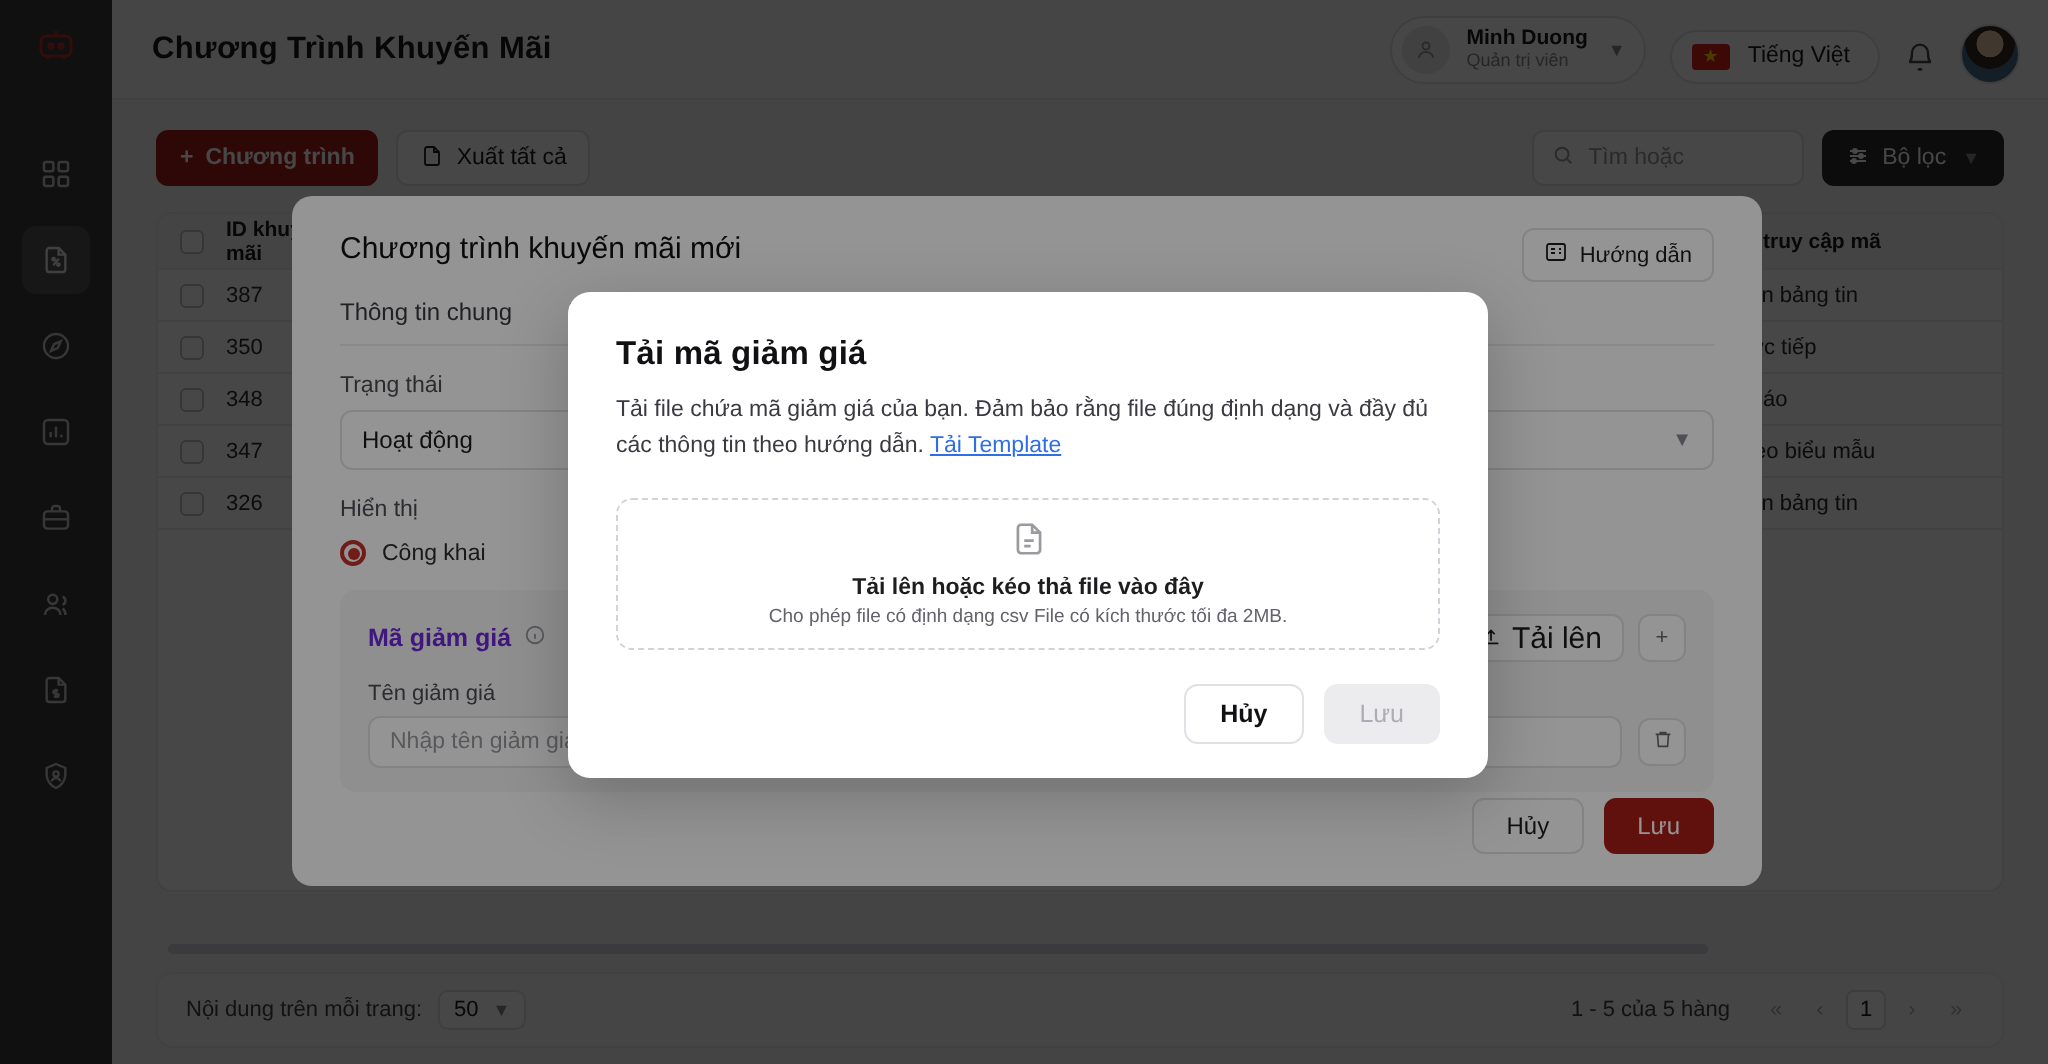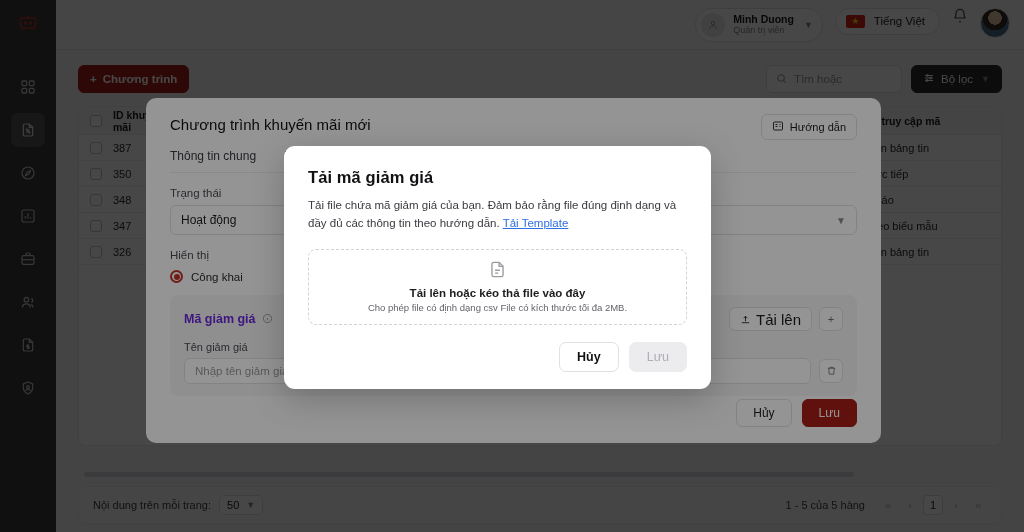--- a/index.html
+++ b/index.html
@@ -29,21 +29,21 @@
   .side-ico.active { background: #565656; color: #e6e6e6; }
   .side-ico svg { display: block; }
 
   
   .topbar {
     position: absolute; left: 56px; top: 0; right: 0; height: 50px;
     background: #fbfbfb; border-bottom: 1px solid #e9e9ec;
     display: flex; align-items: center; padding: 0 14px 0 20px;
   }
   .page-title { font-size: 15.5px; font-weight: 700; color: #1d1d1f; letter-spacing: .2px; }
-  .topbar-right { margin-left: auto; display: flex; align-items: flex-start; gap: 12px; }
+  .topbar-right { margin-left: auto; display: flex; align-items: flex-end; gap: 12px; }
   .user-chip {
     display: flex; align-items: center; gap: 8px;
     border: 1px solid #e2e2e6; border-radius: 20px; padding: 4px 9px 4px 5px;
     background: #fff;
   }
   .user-av {
     width: 24px; height: 24px; border-radius: 50%; background: #ececed;
     display: flex; align-items: center; justify-content: center; color: #9a9aa0;
   }
   .user-name { font-size: 10.5px; font-weight: 700; color: #1d1d1f; line-height: 1.15; }
@@ -163,21 +163,21 @@
   .bgm-footer { position: absolute; right: 24px; bottom: 16px; display: flex; gap: 10px; }
   .bgm-btn {
     height: 28px; padding: 0 16px; border-radius: 6px; font-size: 12px;
     display: inline-flex; align-items: center; justify-content: center;
     border: 1px solid #e2e2e6; background: #fff; color: #1d1d1f;
   }
   .bgm-btn.red { background: #a81e18; border-color: #a81e18; color: #fff; }
 
   
   .front-modal {
-    position: absolute; left: 284px; top: 146px; width: 427px; height: 243px;
+    position: absolute; left: 284px; top: 146px; width: 460px; height: 243px;
     background: #fff; border-radius: 11px;
     box-shadow: 0 10px 34px rgba(0,0,0,0.22);
     padding: 22px 24px 18px 24px;
   }
   .fm-title { font-size: 16.5px; font-weight: 700; color: #111114; letter-spacing: .1px; }
   .fm-desc { margin-top: 10px; font-size: 11.5px; line-height: 1.55; color: #3a3a41; }
   .fm-link { color: #2f6fe4; }
   .dropzone {
     margin-top: 16px; height: 76px; border: 1.4px dashed #d2d2d8; border-radius: 8px;
     display: flex; flex-direction: column; align-items: center; justify-content: center; gap: 3px;
@@ -288,20 +288,21 @@
           <svg width="16" height="16" viewBox="0 0 24 24" fill="none" stroke="currentColor" stroke-width="1.8">
             <path d="M12 3l7 3v5c0 4.4-3 8.3-7 10-4-1.7-7-5.6-7-10V6z"></path>
               <circle cx="12" cy="10.5" r="2"></circle>
             <path d="M8.6 16c.6-1.6 2-2.4 3.4-2.4s2.8.8 3.4 2.4"></path>
           </svg>
         </span>
       </div>
     </div>
 
     <div class="topbar">
+      <div class="page-title">Chương Trình Khuyến Mãi</div>
       <div class="topbar-right">
 
         <div class="user-chip">
           <div class="user-av">
             <svg width="12" height="12" viewBox="0 0 24 24" fill="none" stroke="currentColor" stroke-width="2">
               <circle cx="12" cy="8" r="3.5"></circle>
                 <path d="M5 20c0-3.5 3.1-6 7-6s7 2.5 7 6"></path>
             </svg>
           </div>
           <div>
@@ -327,20 +328,29 @@
       </div>
     </div>
 
     <div class="content">
       <div class="toolbar">
         <button class="btn primary">
           <span>+</span>
           <span>Chương trình</span>
         </button>
         <span class="gap"></span>
+        <button class="btn">
+          <span>
+            <svg width="12" height="12" viewBox="0 0 24 24" fill="none" stroke="currentColor" stroke-width="1.8">
+              <path d="M14 3H7a2 2 0 0 0-2 2v14a2 2 0 0 0 2 2h10a2 2 0 0 0 2-2V8z"></path>
+                <path d="M14 3v5h5"></path>
+            </svg>
+          </span>
+          <span>Xuất tất cả</span>
+        </button>
 
         <div class="toolbar-right">
           <div class="search-box">
             <span>
               <svg width="11" height="11" viewBox="0 0 24 24" fill="none" stroke="currentColor" stroke-width="2.2">
                 <circle cx="11" cy="11" r="7"></circle>
                   <path d="M16.5 16.5L21 21"></path>
               </svg>
             </span>
             <span>Tìm hoặc</span>

